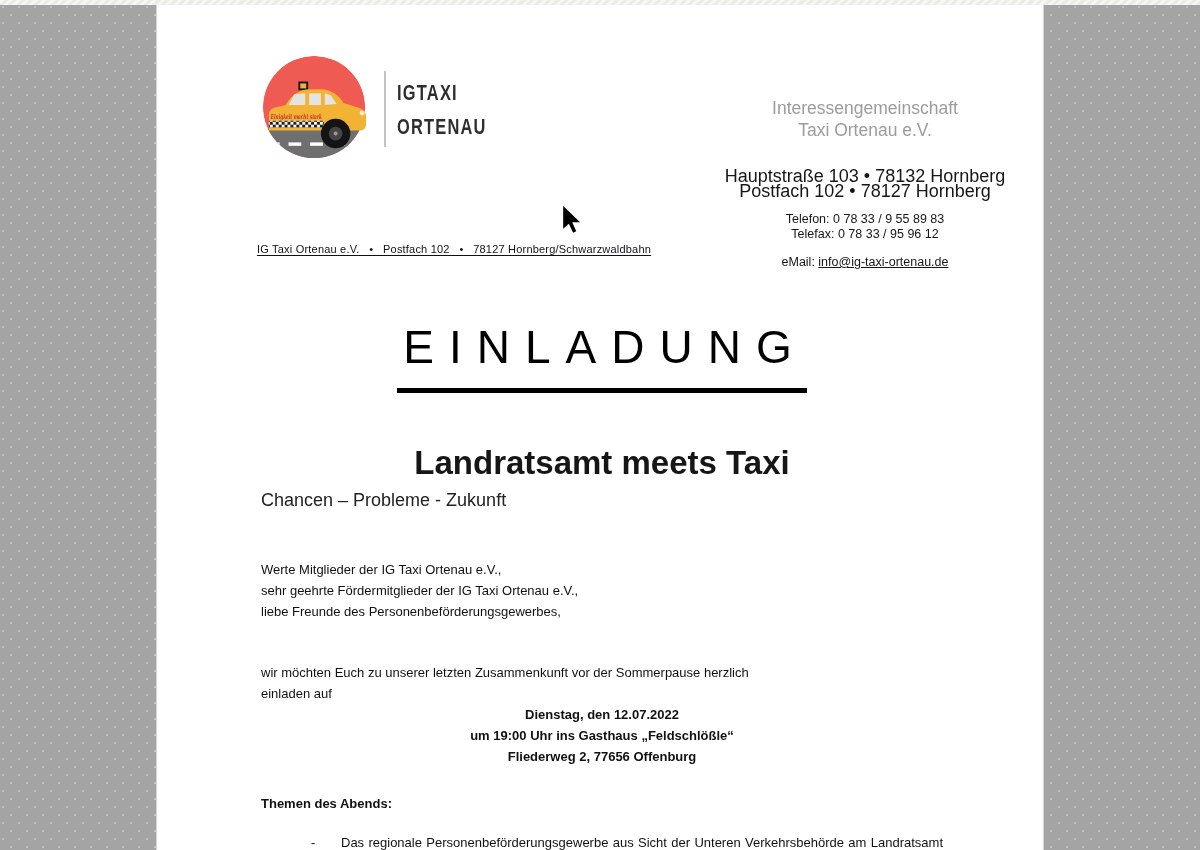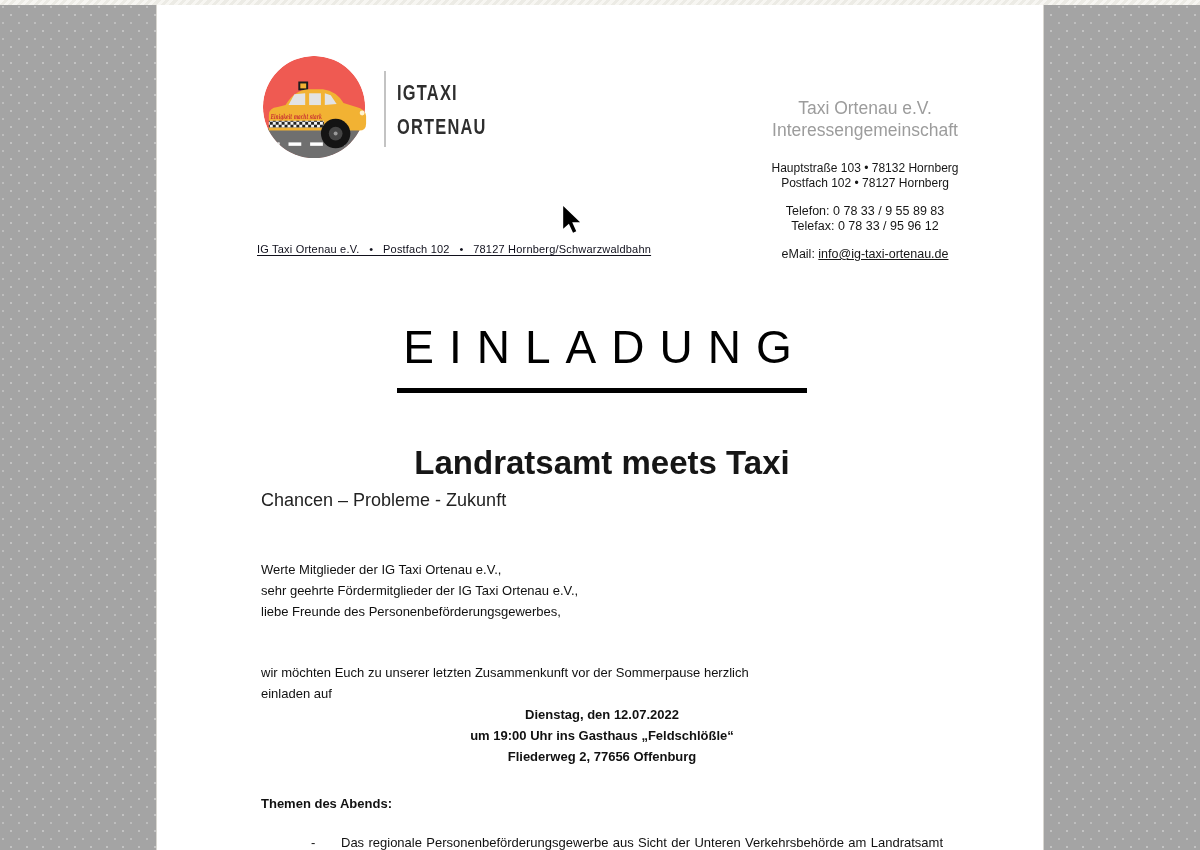--- a/index.html
+++ b/index.html
@@ -41,21 +41,21 @@
     font-weight: 700; font-size: 20px; line-height: 30px;
     letter-spacing: 1.5px; color: #2e2e2e;
     transform: scaleX(0.82) scaleY(1.12); transform-origin: left center;
     white-space: nowrap;
   }
   .org-block {
     position: absolute; left: 548px; top: 92px; width: 320px;
     text-align: center; color: #161616;
   }
   .org-name { font-size: 17.5px; line-height: 22px; color: #9c9c9c; }
-  .org-addr { margin-top: 20px; font-size: 12px; line-height: 14.5px; }
+  .org-addr { margin-top: 28px; font-size: 18px; line-height: 14.5px; }
   .org-phone { margin-top: 14px; font-size: 12.5px; line-height: 14.5px; }
   .org-online { margin-top: 14px; font-size: 12.5px; line-height: 14.5px; }
   .org-online .link { text-decoration: underline; }
   .sender-line {
     position: absolute; left: 100px; top: 238px;
     font-size: 11px; color: #10101c;
     text-decoration: underline; text-underline-offset: 2px;
     letter-spacing: 0.2px;
   }
   
@@ -142,22 +142,22 @@
     </svg>
     <div class="brand-divider"></div>
     <div class="brand-text">
       <div>IGTAXI</div>
       <div>ORTENAU</div>
     </div>
   </div>
 
   <div class="org-block">
     <div class="org-name">
+      <div>Interessengemeinschaft</div>
       <div>Taxi Ortenau e.V.</div>
-      <div>Interessengemeinschaft</div>
     </div>
     <div class="org-addr">
       <div>Hauptstraße 103 • 78132 Hornberg</div>
       <div>Postfach 102 • 78127 Hornberg</div>
     </div>
     <div class="org-phone">
       <div>Telefon: 0 78 33 / 9 55 89 83</div>
       <div>Telefax: 0 78 33 / 95 96 12</div>
     </div>
     <div class="org-online">

